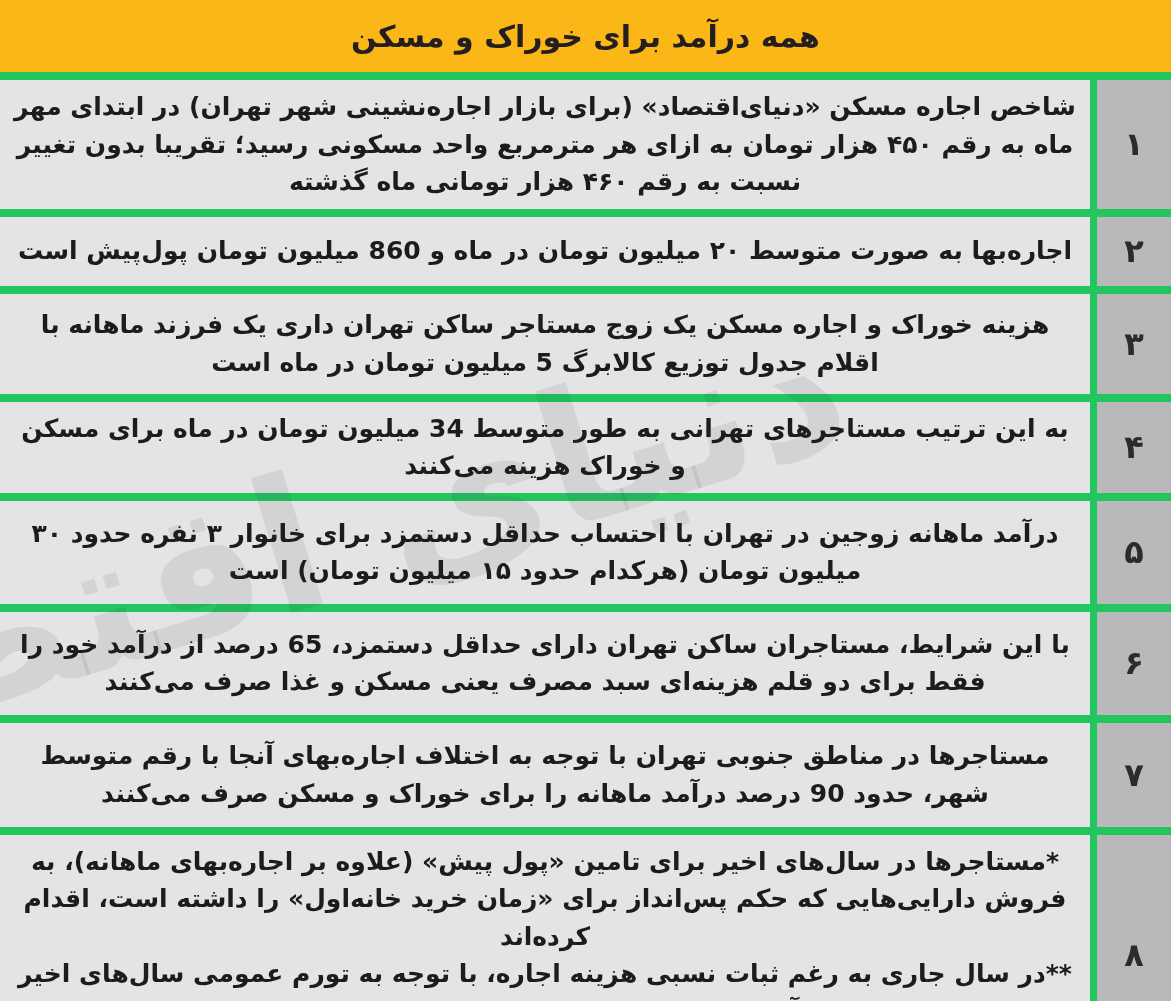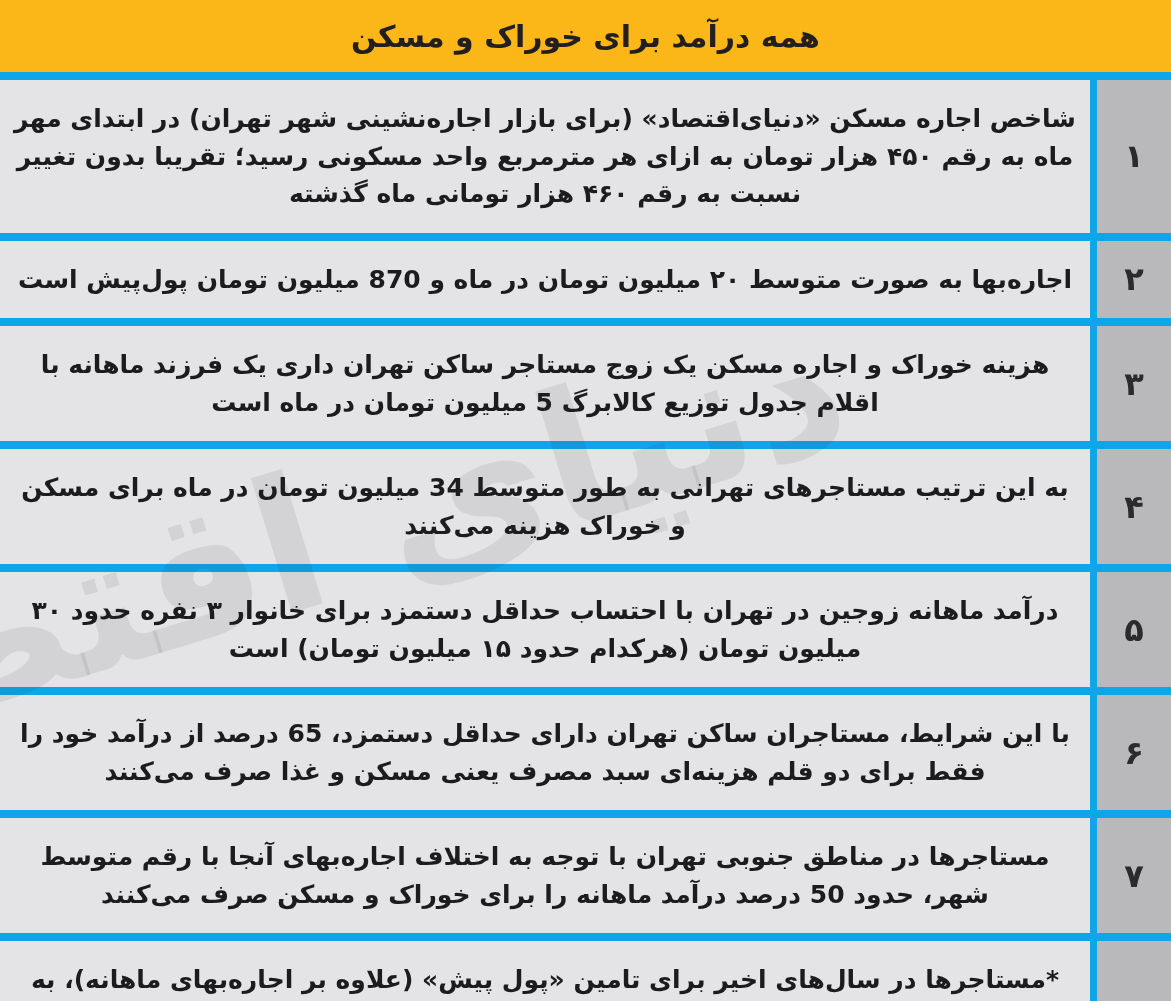--- a/index.html
+++ b/index.html
@@ -4,21 +4,21 @@
 <style>
   html, body {
     margin: 0;
     padding: 0;
     background: #ffffff;
   }
   .page {
     position: relative;
     width: 1171px;
     height: 1001px;
-    background: #0ea5e9;
+    background: #22c55e;
     display: flex;
     flex-direction: column;
     gap: 8px;
     font-family: "DejaVu Sans", sans-serif;
     overflow: hidden;
   }
   .header {
     flex: 0 0 72px;
     background: #fbb617;
     display: flex;
@@ -49,21 +49,21 @@
     flex: 1;
     background: #e4e3e5;
     display: flex;
     align-items: center;
     justify-content: center;
     text-align: center;
     font-size: 25px;
     font-weight: bold;
     color: #1c1c1e;
     line-height: 1.5;
-    padding: 20px 14px;
+    padding: 8px 14px;
     white-space: pre-line;
     position: relative;
     z-index: 2;
   }
   .r1 { flex: 0 0 108px; }
   .r2 { flex: 0 0 69px; }
   .r3 { flex: 0 0 100px; }
   .r4 { flex: 0 0 68px; }
   .r5 { flex: 0 0 103px; }
   .r6 { flex: 0 0 103px; }
@@ -95,21 +95,21 @@
     <div class="title">همه درآمد برای خوراک و مسکن</div>
   </div>
 
   <div class="row r1">
     <div class="num">۱</div>
     <div class="txt">شاخص اجاره مسکن «دنیای‌اقتصاد» (برای بازار اجاره‌نشینی شهر تهران) در ابتدای مهر ماه به رقم ۴۵۰ هزار تومان به ازای هر مترمربع واحد مسکونی رسید؛ تقریبا بدون تغییر نسبت به رقم ۴۶۰ هزار تومانی ماه گذشته</div>
   </div>
 
   <div class="row r2">
     <div class="num">۲</div>
-    <div class="txt">اجاره‌بها به صورت متوسط ۲۰ میلیون تومان در ماه و 870 میلیون تومان پول‌پیش است</div>
+    <div class="txt">اجاره‌بها به صورت متوسط ۲۰ میلیون تومان در ماه و 860 میلیون تومان پول‌پیش است</div>
   </div>
 
   <div class="row r3">
     <div class="num">۳</div>
     <div class="txt">هزینه خوراک و اجاره مسکن یک زوج مستاجر ساکن تهران داری یک فرزند ماهانه با اقلام جدول توزیع کالابرگ 5 میلیون تومان در ماه است</div>
   </div>
 
   <div class="row r4">
     <div class="num">۴</div>
     <div class="txt">به این ترتیب مستاجرهای تهرانی به طور متوسط 34 میلیون تومان در ماه برای مسکن و خوراک هزینه می‌کنند</div>
@@ -120,21 +120,21 @@
     <div class="txt">درآمد ماهانه زوجین در تهران با احتساب حداقل دستمزد برای خانوار ۳ نفره حدود ۳۰ میلیون تومان (هرکدام حدود ۱۵ میلیون تومان) است</div>
   </div>
 
   <div class="row r6">
     <div class="num">۶</div>
     <div class="txt">با این شرایط، مستاجران ساکن تهران دارای حداقل دستمزد، 65 درصد از درآمد خود را فقط برای دو قلم هزینه‌ای سبد مصرف یعنی مسکن و غذا صرف می‌کنند</div>
   </div>
 
   <div class="row r7">
     <div class="num">۷</div>
-    <div class="txt">مستاجرها در مناطق جنوبی تهران با توجه به اختلاف اجاره‌بهای آنجا با رقم متوسط شهر، حدود 50 درصد درآمد ماهانه را برای خوراک و مسکن صرف می‌کنند</div>
+    <div class="txt">مستاجرها در مناطق جنوبی تهران با توجه به اختلاف اجاره‌بهای آنجا با رقم متوسط شهر، حدود 90 درصد درآمد ماهانه را برای خوراک و مسکن صرف می‌کنند</div>
   </div>
 
   <div class="row r8">
     <div class="num">۸</div>
     <div class="txt">*مستاجرها در سال‌های اخیر برای تامین «پول پیش» (علاوه بر اجاره‌بهای ماهانه)، به فروش دارایی‌هایی که حکم پس‌انداز برای «زمان خرید خانه‌اول» را داشته است، اقدام کرده‌اند
 **در سال جاری به رغم ثبات نسبی هزینه اجاره، با توجه به تورم عمومی سال‌های اخیر و همچنین سطح بالای آن در امسال، مستاجرها در مواردی به فروش خودروی خود برای پرداخت مبلغ رهن، با هدف پرداخت کمتر اجاره‌بهای ماهانه رو آورده‌اند</div>
   </div>
 
   <div class="watermark">دنیای اقتصاد</div>
 

